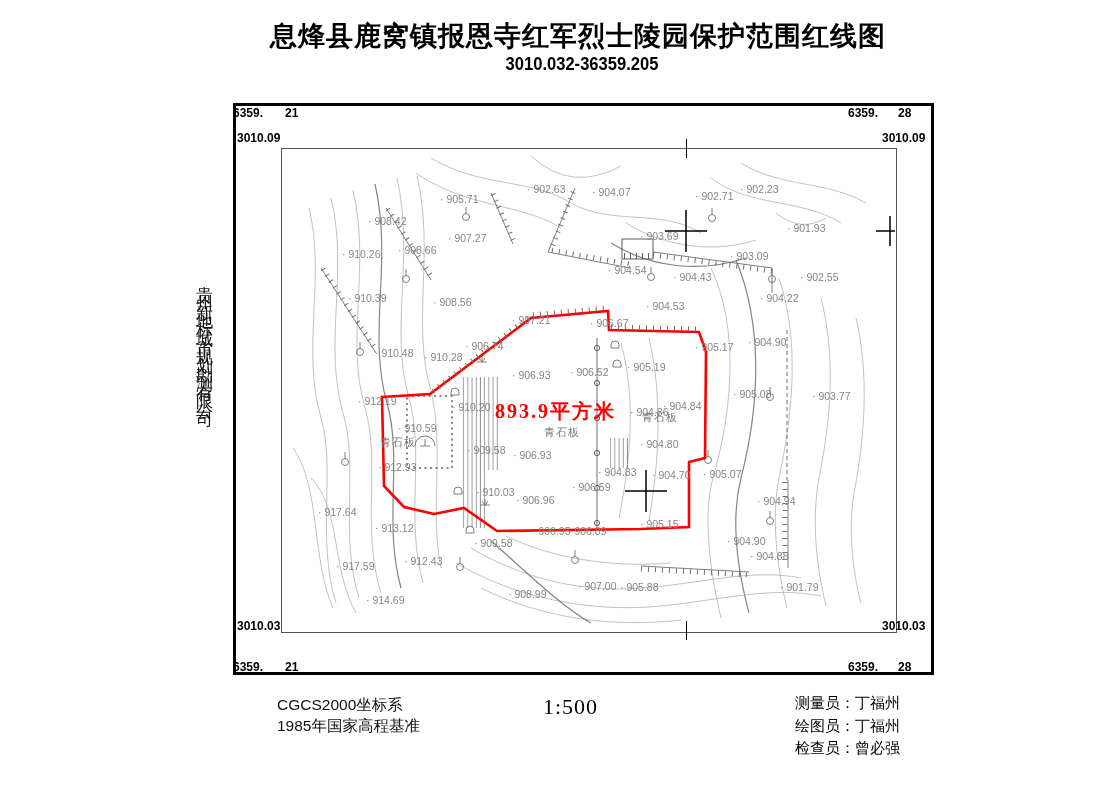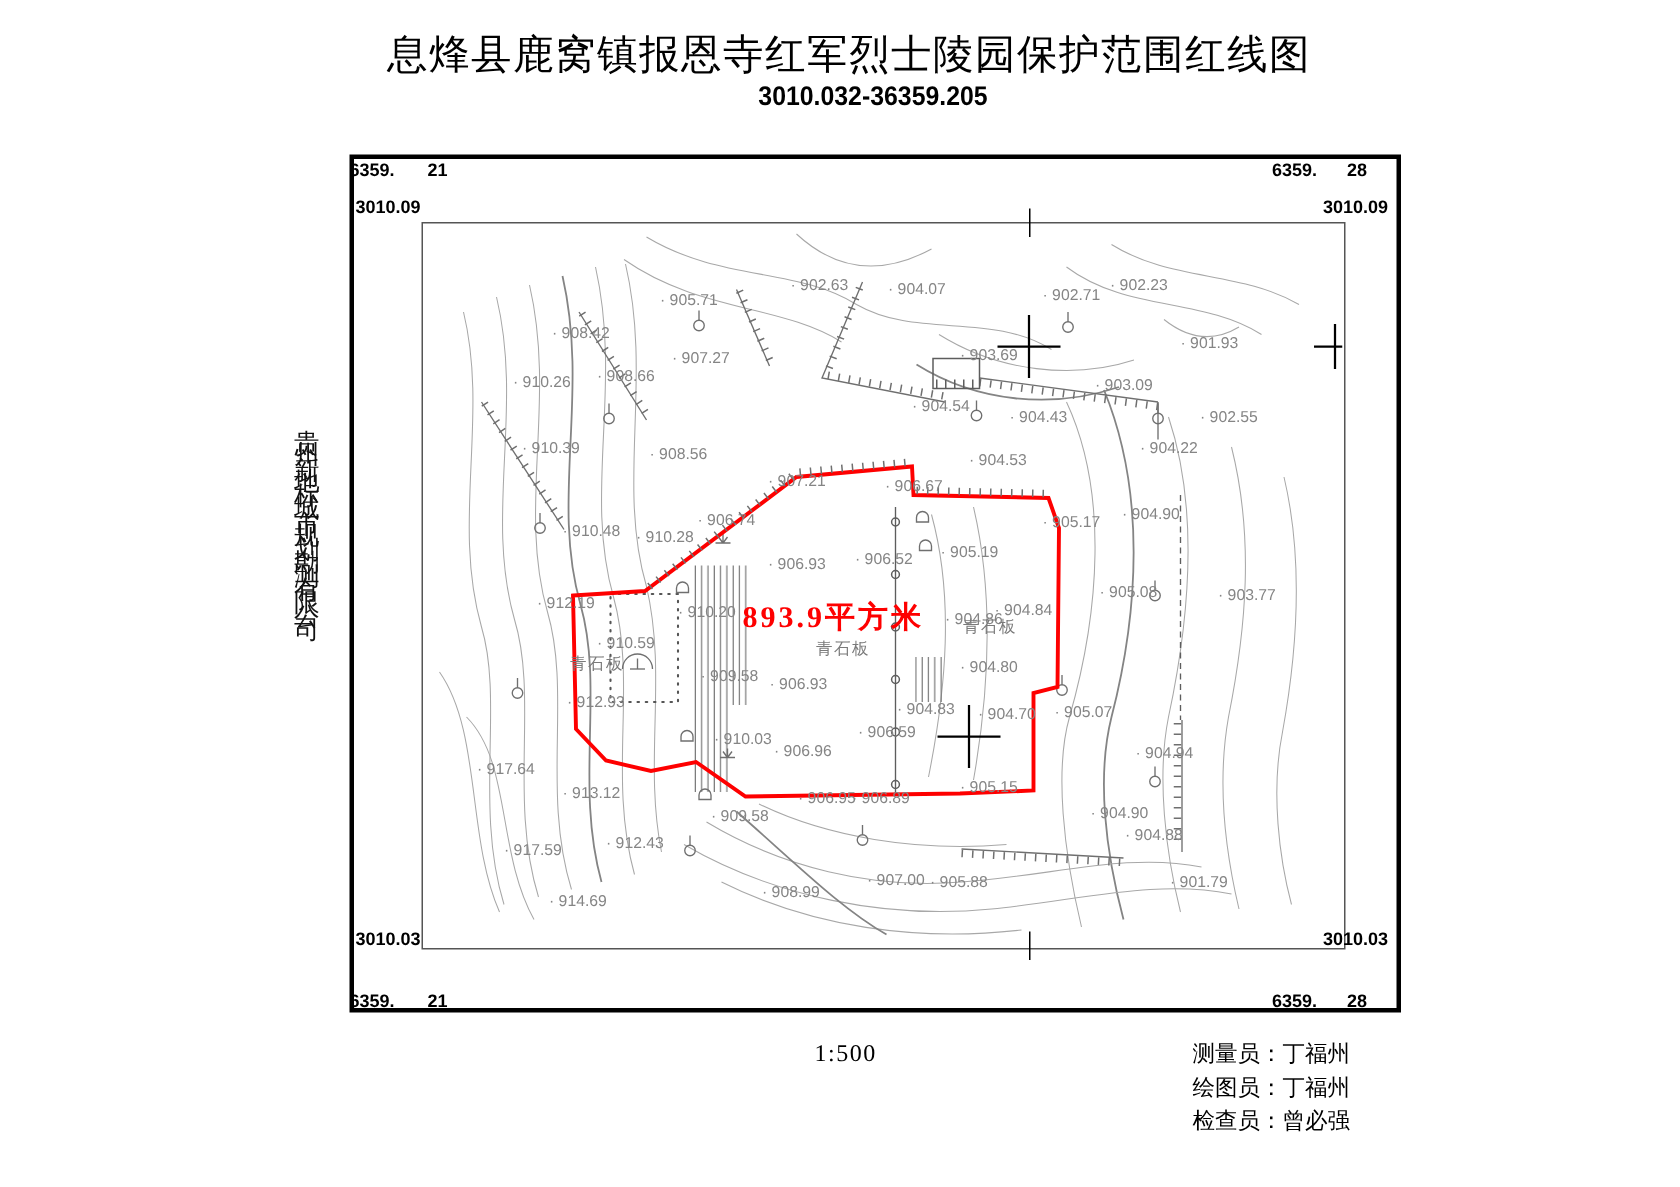--- a/index.html
+++ b/index.html
@@ -1,36 +1,36 @@
 <!DOCTYPE html>
 <html><head>
 <meta charset="utf-8">
 <style>
   html,body{margin:0;padding:0;background:#fff;}
   body{width:1120px;height:791px;position:relative;overflow:hidden;
        font-family:"Liberation Sans",sans-serif;color:#000;}
   .abs{position:absolute;}
   
-  .title{left:217px;top:18px;width:698px;text-align:center;font-size:27px;
-         font-weight:normal;letter-spacing:1px;}
+  .title{left:229px;top:18px;width:698px;text-align:center;font-size:27px;
+         font-weight:bold;letter-spacing:1px;}
   .subtitle{left:233px;top:54px;width:698px;text-align:center;font-size:18px;
             font-weight:bold;letter-spacing:0px;transform:scaleX(.92);}
   
   .company{left:193px;top:272px;writing-mode:vertical-lr;text-orientation:upright;
            font-size:17px;letter-spacing:9px;color:#111;}
   
   .outer-box{left:233px;top:103px;width:695px;height:566px;border:3px solid #000;}
   .inner-box{left:281px;top:148px;width:614px;height:483px;border:1px solid #555;}
   
   .coord{font-size:12px;font-weight:bold;white-space:nowrap;}
   .r{text-align:left;}
   .gridtick{width:0;border-left:1.6px solid #000;}
   
   .footer-lines{left:277px;top:694px;font-size:15.5px;line-height:21px;color:#111;}
-  .scale{left:543px;top:694px;font-size:16px;font-family:"Liberation Serif",serif;
+  .scale{left:543px;top:694px;font-size:22px;font-family:"Liberation Serif",serif;
          letter-spacing:1px;}
   .personnel{left:795px;top:692px;font-size:15px;font-weight:normal;line-height:22.5px;}
   
   text.spot{font:10.5px "Liberation Sans",sans-serif;fill:#858585;}
   text.surface{font:11px "Liberation Sans",sans-serif;fill:#7a7a7a;letter-spacing:1px;}
   text.area-label{font:20px "Liberation Serif",serif;font-weight:bold;
                   fill:#fe0000;letter-spacing:2px;}
 </style>
 </head>
 <body>
@@ -259,19 +259,21 @@
       <text x="339" y="443" class="spot">· 905.88</text>
       <text x="499" y="443" class="spot">· 901.79</text>
     </g>
   <text class="surface" x="99" y="298">青石板</text>
   <text class="surface" x="263" y="288">青石板</text>
   <text class="surface" x="361" y="273">青石板</text>
   <text class="area-label" x="214" y="270">893.9平方米</text>
 </svg>
 
 <div class="abs footer-lines">
+  <div>CGCS2000坐标系</div>
+  <div>1985年国家高程基准</div>
 </div>
 <div class="abs scale">1:500</div>
 <div class="abs personnel">
   <div><span>测量员：</span><span>丁福州</span></div>
   <div><span>绘图员：</span><span>丁福州</span></div>
   <div><span>检查员：</span><span>曾必强</span></div>
 </div>
 
 </body></html>

